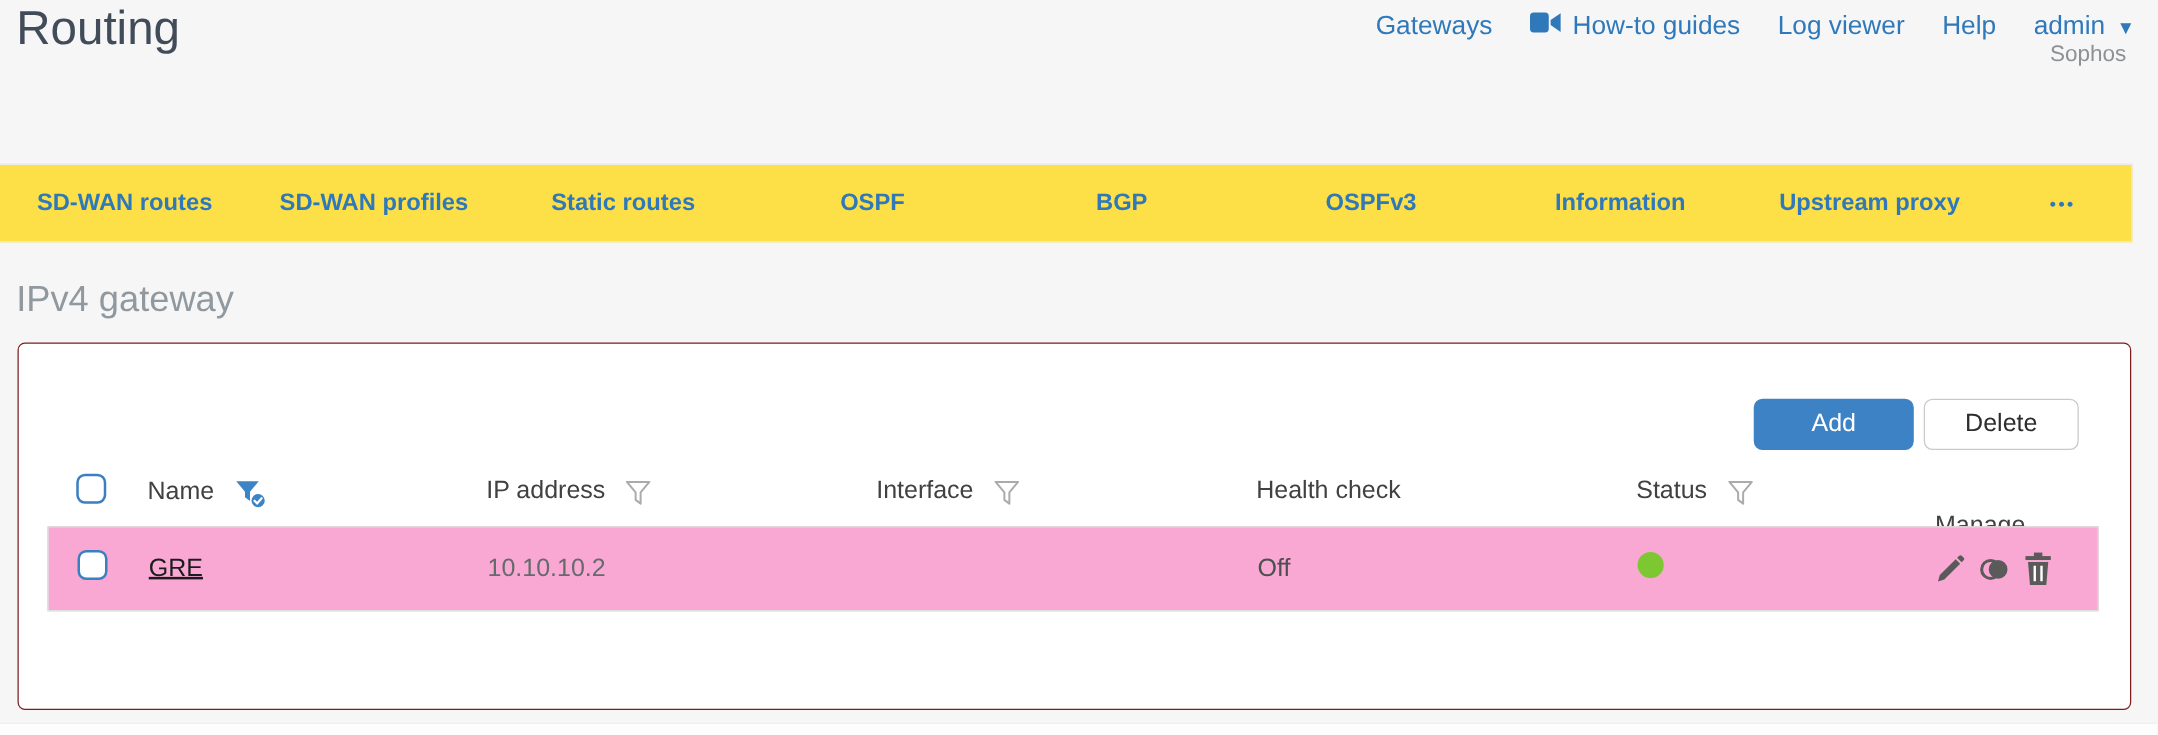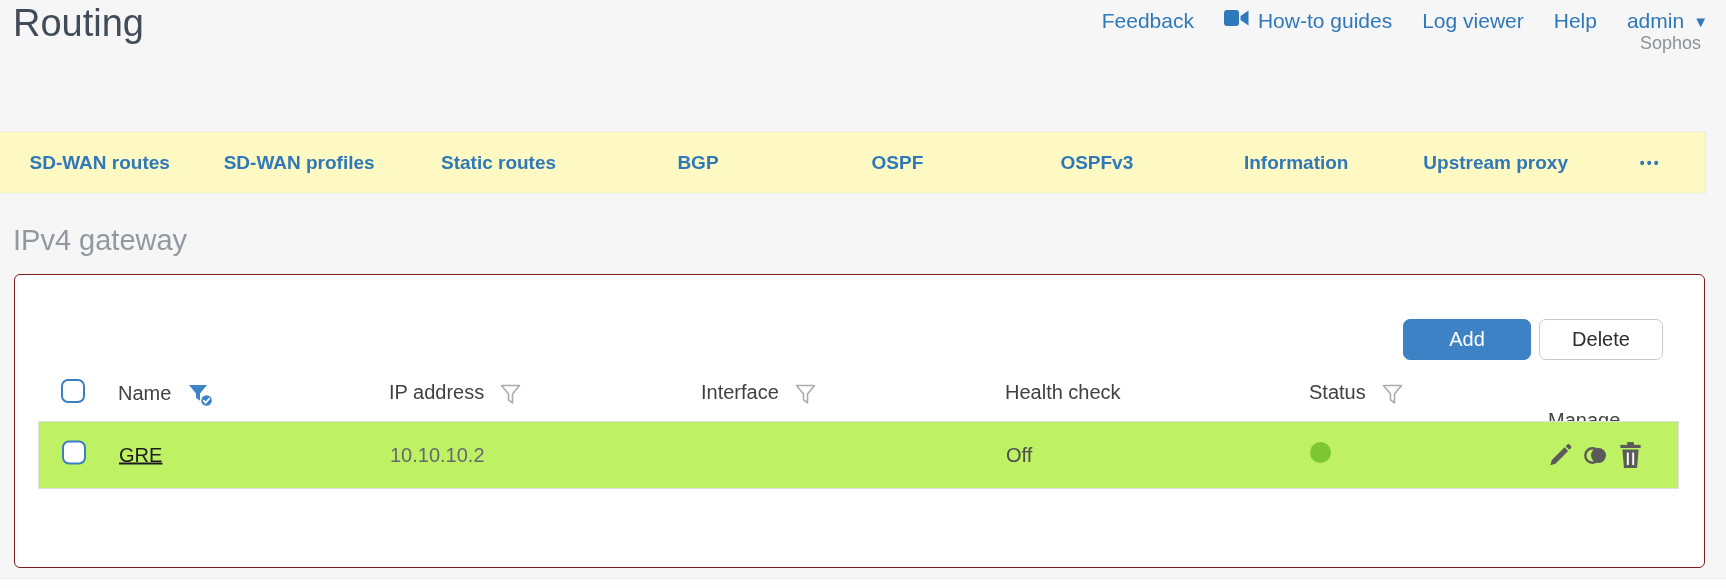--- a/index.html
+++ b/index.html
@@ -26,21 +26,21 @@
   .caret { font-size:15px; position:relative; top:1px; }
   .brand {
     position:absolute; top:33px; right:25px;
     font-size:18px; color:#8d9094;
   }
 
   
   .tabbar {
     position:absolute; left:0; top:131px;
     width:1706px; height:63px;
-    background:#fef9c3;
+    background:#fde047;
     border-top:1px solid #ebebeb;
     border-bottom:1px solid #ededed;
     border-right:1px solid #e8e8e8;
     display:flex; align-items:stretch;
   }
   .tab {
     flex:1; display:flex; align-items:center; justify-content:center;
     font-size:19px; font-weight:700; color:#2f78ba;
     position:relative; cursor:pointer; white-space:nowrap;
   }
@@ -98,21 +98,21 @@
   .cb {
     display:inline-block; width:24px; height:24px;
     border:2.5px solid #3a7fc1; border-radius:7px;
     background:#fff; cursor:pointer;
   }
   .cb-head { position:absolute; left:46px; top:6px; }
 
   .rowbox {
     position:absolute; left:23px; top:146px;
     width:1641px; height:68px;
-    background:#bef264; border:1px solid #dedede;
+    background:#f9a8d4; border:1px solid #dedede;
   }
   .td {
     position:absolute; top:50%; transform:translateY(-50%);
     font-size:20px; white-space:nowrap;
   }
   .td-check  { left:23px; }
   .td-name   { left:80px; }
   .td-ip     { left:351px; color:#666a6e; }
   .td-iface  { left:663px; color:#666a6e; }
   .td-health { left:967px; color:#4f4f4f; }
@@ -132,21 +132,21 @@
     position:absolute; left:0; top:578px; width:100%; height:10px;
     background:#fdfdfe; border-top:1px solid #ebebeb;
   }
 </style>
 </head>
 <body>
 
 <h1 class="page-title">Routing</h1>
 
 <nav class="top-nav">
-  <a>Feedback</a>
+  <a>Gateways</a>
   <a>
     <span class="icon">
       <svg width="25" height="20" viewBox="0 0 25 20">
           <rect x="0" y="2" width="15" height="16" rx="3" fill="#2f78ba"></rect>
           <path d="M16.5 8l8-5.5v15l-8-5.5z" fill="#2f78ba"></path>
         </svg>
     </span>
     <span>How-to guides</span>
   </a>
   <a>Log viewer</a>
@@ -155,22 +155,22 @@
     <span>admin</span>
     <span class="caret">▼</span>
   </a>
 </nav>
 <div class="brand">Sophos</div>
 
 <div class="tabbar">
   <div class="tab">SD-WAN routes</div>
   <div class="tab">SD-WAN profiles</div>
   <div class="tab">Static routes</div>
+  <div class="tab">OSPF</div>
   <div class="tab">BGP</div>
-  <div class="tab">OSPF</div>
   <div class="tab">OSPFv3</div>
   <div class="tab">Information</div>
   <div class="tab">Upstream proxy</div>
   <div class="tab more">•••</div>
 </div>
 
 <div class="section-title">IPv4 gateway</div>
 
 <div class="card">
 

